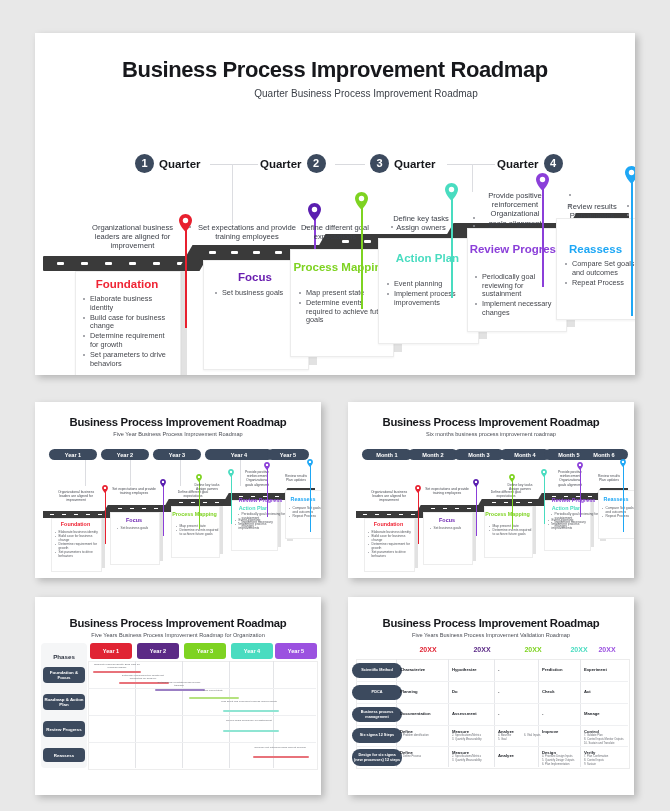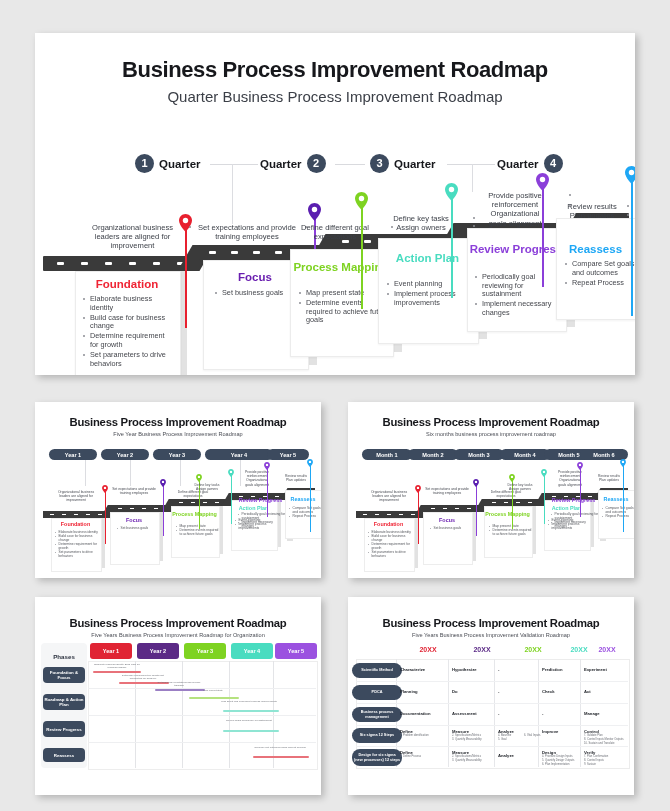--- a/index.html
+++ b/index.html
@@ -17,21 +17,21 @@
     overflow:hidden;
   }
   
   #slide-main{left:35px;top:33px;width:600px;height:342px;}
   .m-title{
     position:absolute;left:0;top:24px;width:100%;text-align:center;
     font-size:22px;font-weight:bold;color:#17181c;letter-spacing:-.4px;
   }
   .m-sub{
     position:absolute;left:0;top:55px;width:100%;text-align:center;
-    font-size:15px;color:#3b3f47;
+    font-size:10px;color:#3b3f47;padding-left:31px;
   }
   
   .q-head{position:absolute;top:121px;display:flex;align-items:center;gap:5px;}
   .q-badge{
     width:19px;height:19px;border-radius:50%;background:#3c4a5e;color:#fff;
     font-size:11px;font-weight:bold;display:flex;align-items:center;justify-content:center;
     line-height:1;
   }
   .q-txt{font-size:11.5px;font-weight:bold;color:#17181c;}
   .q-rule{position:absolute;top:131px;height:1px;background:#d9dade;}

